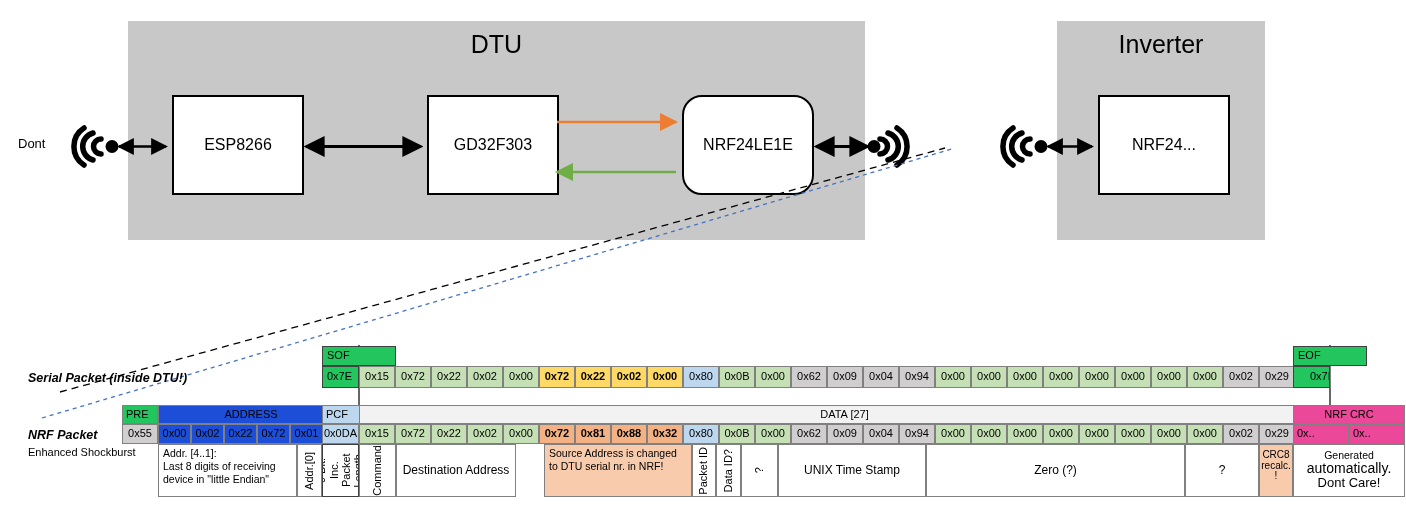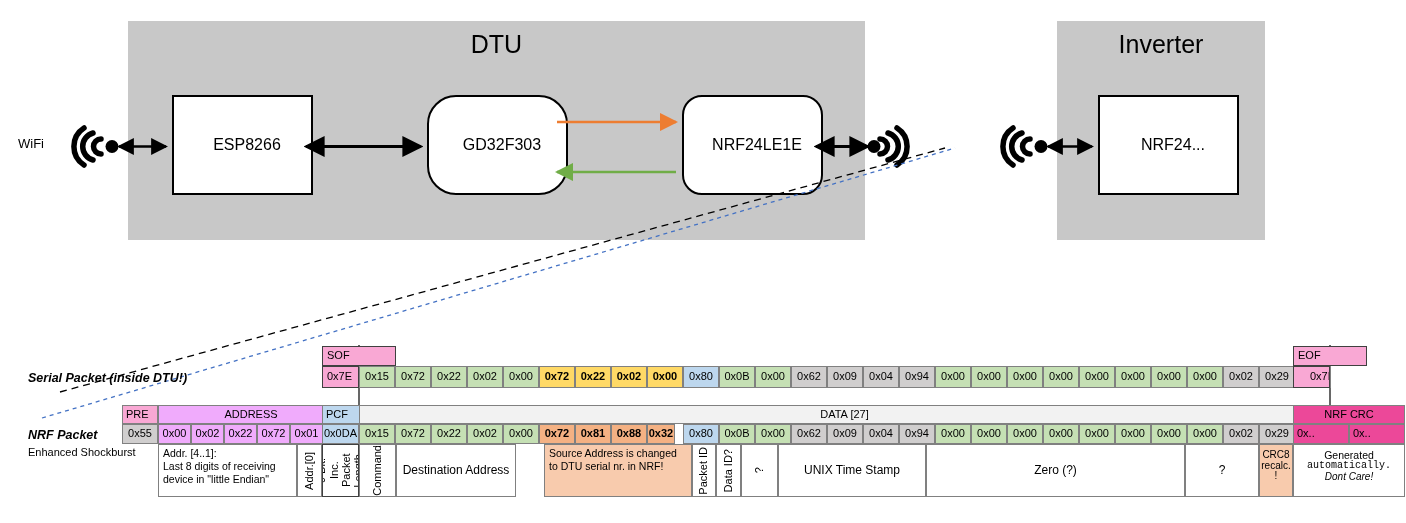--- a/index.html
+++ b/index.html
@@ -6,39 +6,39 @@
   body{width:1406px;height:523px;position:relative;
        font-family:"Liberation Sans","DejaVu Sans",sans-serif;
        color:#000;overflow:hidden;}
 
   
   .enclosure{position:absolute;background:#c8c8c8;}
   .enclosure .encl-title{position:absolute;top:8px;left:0;width:100%;
       text-align:center;font-size:25px;line-height:30px;color:#000;}
   .chip{position:absolute;background:#fff;border:2.5px solid #000;
       display:flex;align-items:center;justify-content:center;
-      font-size:16px;padding-left:9px;}
+      font-size:16px;}
   .wifi-label{position:absolute;font-size:13px;}
 
   svg.overlay{position:absolute;left:0;top:0;width:1406px;height:523px;
       pointer-events:none;}
 
   
   .rowlabel{position:absolute;font-size:12.5px;font-weight:bold;
       font-style:italic;white-space:nowrap;}
   .sublabel{position:absolute;font-size:11px;white-space:nowrap;}
 
   .cell{position:absolute;box-sizing:border-box;border:1px solid #808080;
       font-size:11px;display:flex;align-items:center;
       justify-content:center;overflow:hidden;line-height:1.05;}
-  .hdr{background:#f9a8d4;}
+  .hdr{background:#22c55e;}
   .grey{background:#d0cece;}
   .green{background:#c5e0b4;text-align:center;}
   .yellow{background:#ffd966;font-weight:bold;}
-  .yellowplain{background:#f0abfc;}
+  .yellowplain{background:#1d4ed8;}
   .orange{background:#ffc000;font-weight:bold;}
   .salmon{background:#f4b183;font-weight:bold;}
   .salmonlt{background:#f8cbad;font-weight:normal;}
   .blue{background:#bdd7ee;}
   .bluedk{background:#ec4899;}
   .white{background:#ffffff;}
   .plain{background:#f2f2f2;}
   .thick{border:1.6px solid #404040;}
   .vert{writing-mode:vertical-rl;transform:rotate(180deg);
       font-size:11px;text-align:center;}
@@ -53,31 +53,31 @@
   <div class="encl-title">DTU</div>
 </div>
 
 <div class="enclosure" style="left:1057px;top:21px;width:208px;height:219px;">
   <div class="encl-title">Inverter</div>
 </div>
 
 <div class="chip" style="left:172px;top:95px;width:128px;height:96px;">
   <span>ESP8266</span>
 </div>
-<div class="chip" style="left:427px;top:95px;width:128px;height:96px;border-radius:29px;">
+<div class="chip" style="left:427px;top:95px;width:128px;height:96px;">
   <span>GD32F303</span>
 </div>
 <div class="chip" style="left:682px;top:95px;width:128px;height:96px;border-radius:20px;">
   <span>NRF24LE1E</span>
 </div>
 <div class="chip" style="left:1098px;top:95px;width:128px;height:96px;">
   <span>NRF24...</span>
 </div>
 
-<div class="wifi-label" style="left:18px;top:136px;">WiFi</div>
+<div class="wifi-label" style="left:18px;top:136px;">Dont</div>
 
 <svg class="overlay" viewBox="0 0 1406 523">
   <defs>
     <marker id="ar-blk" markerWidth="7" markerHeight="7" refX="6.2" refY="3.5" orient="auto">
       <path d="M0,0 L7,3.5 L0,7 z" fill="#000"></path>
     </marker>
     <marker id="ar-blk-s" markerWidth="7" markerHeight="7" refX="0.8" refY="3.5" orient="auto">
       <path d="M7,0 L0,3.5 L7,7 z" fill="#000"></path>
     </marker>
     <marker id="ar-org" markerWidth="7" markerHeight="7" refX="6.2" refY="3.5" orient="auto">
@@ -183,21 +183,21 @@
 <div class="cell blue" style="left:322px;top:424px;width:37px;height:20px;">0x0DA</div>
 <div id="nrf-bytes">
     <div class="cell green" style="left: 359px; top: 424px; width: 36px; height: 20px;">0x15</div>
     <div class="cell green" style="left: 395px; top: 424px; width: 36px; height: 20px;">0x72</div>
     <div class="cell green" style="left: 431px; top: 424px; width: 36px; height: 20px;">0x22</div>
     <div class="cell green" style="left: 467px; top: 424px; width: 36px; height: 20px;">0x02</div>
     <div class="cell green" style="left: 503px; top: 424px; width: 36px; height: 20px;">0x00</div>
     <div class="cell salmon" style="left: 539px; top: 424px; width: 36px; height: 20px;">0x72</div>
     <div class="cell salmon" style="left: 575px; top: 424px; width: 36px; height: 20px;">0x81</div>
     <div class="cell salmon" style="left: 611px; top: 424px; width: 36px; height: 20px;">0x88</div>
-    <div class="cell salmon" style="left: 647px; top: 424px; width: 28px; height: 20px;">0x32</div>
+    <div class="cell salmon" style="left: 647px; top: 424px; width: 36px; height: 20px;">0x32</div>
     <div class="cell blue" style="left: 683px; top: 424px; width: 36px; height: 20px;">0x80</div>
     <div class="cell green" style="left: 719px; top: 424px; width: 36px; height: 20px;">0x0B</div>
     <div class="cell green" style="left: 755px; top: 424px; width: 36px; height: 20px;">0x00</div>
     <div class="cell grey" style="left: 791px; top: 424px; width: 36px; height: 20px;">0x62</div>
     <div class="cell grey" style="left: 827px; top: 424px; width: 36px; height: 20px;">0x09</div>
     <div class="cell grey" style="left: 863px; top: 424px; width: 36px; height: 20px;">0x04</div>
     <div class="cell grey" style="left: 899px; top: 424px; width: 36px; height: 20px;">0x94</div>
     <div class="cell green" style="left: 935px; top: 424px; width: 36px; height: 20px;">0x00</div>
     <div class="cell green" style="left: 971px; top: 424px; width: 36px; height: 20px;">0x00</div>
     <div class="cell green" style="left: 1007px; top: 424px; width: 36px; height: 20px;">0x00</div>
@@ -253,15 +253,15 @@
 <div class="cell white" style="left:1185px;top:444px;width:74px;height:53px;font-size:12px;">
   <span>?</span>
 </div>
 <div class="cell salmonlt" style="left:1259px;top:444px;width:34px;height:53px;display:block;">
   <div class="ctrtxt" style="font-size:10px;margin-top:5px;">CRC8</div>
   <div class="ctrtxt" style="font-size:10px;">recalc.</div>
   <div class="ctrtxt" style="font-size:10px;">!</div>
 </div>
 <div class="cell white" style="left:1293px;top:444px;width:112px;height:53px;display:block;">
   <div class="ctrtxt" style="font-size:10.5px;margin-top:5px;">Generated</div>
-  <div class="ctrtxt" style="font-size:10px;font-family:Liberation Mono, monospace;">automatically.</div>
-  <div class="ctrtxt" style="font-size:10px;font-style:italic;">Dont Care!</div>
+  <div class="ctrtxt" style="font-size:14px;">automatically.</div>
+  <div class="ctrtxt" style="font-size:13px;">Dont Care!</div>
 </div>
 
 </body></html>

